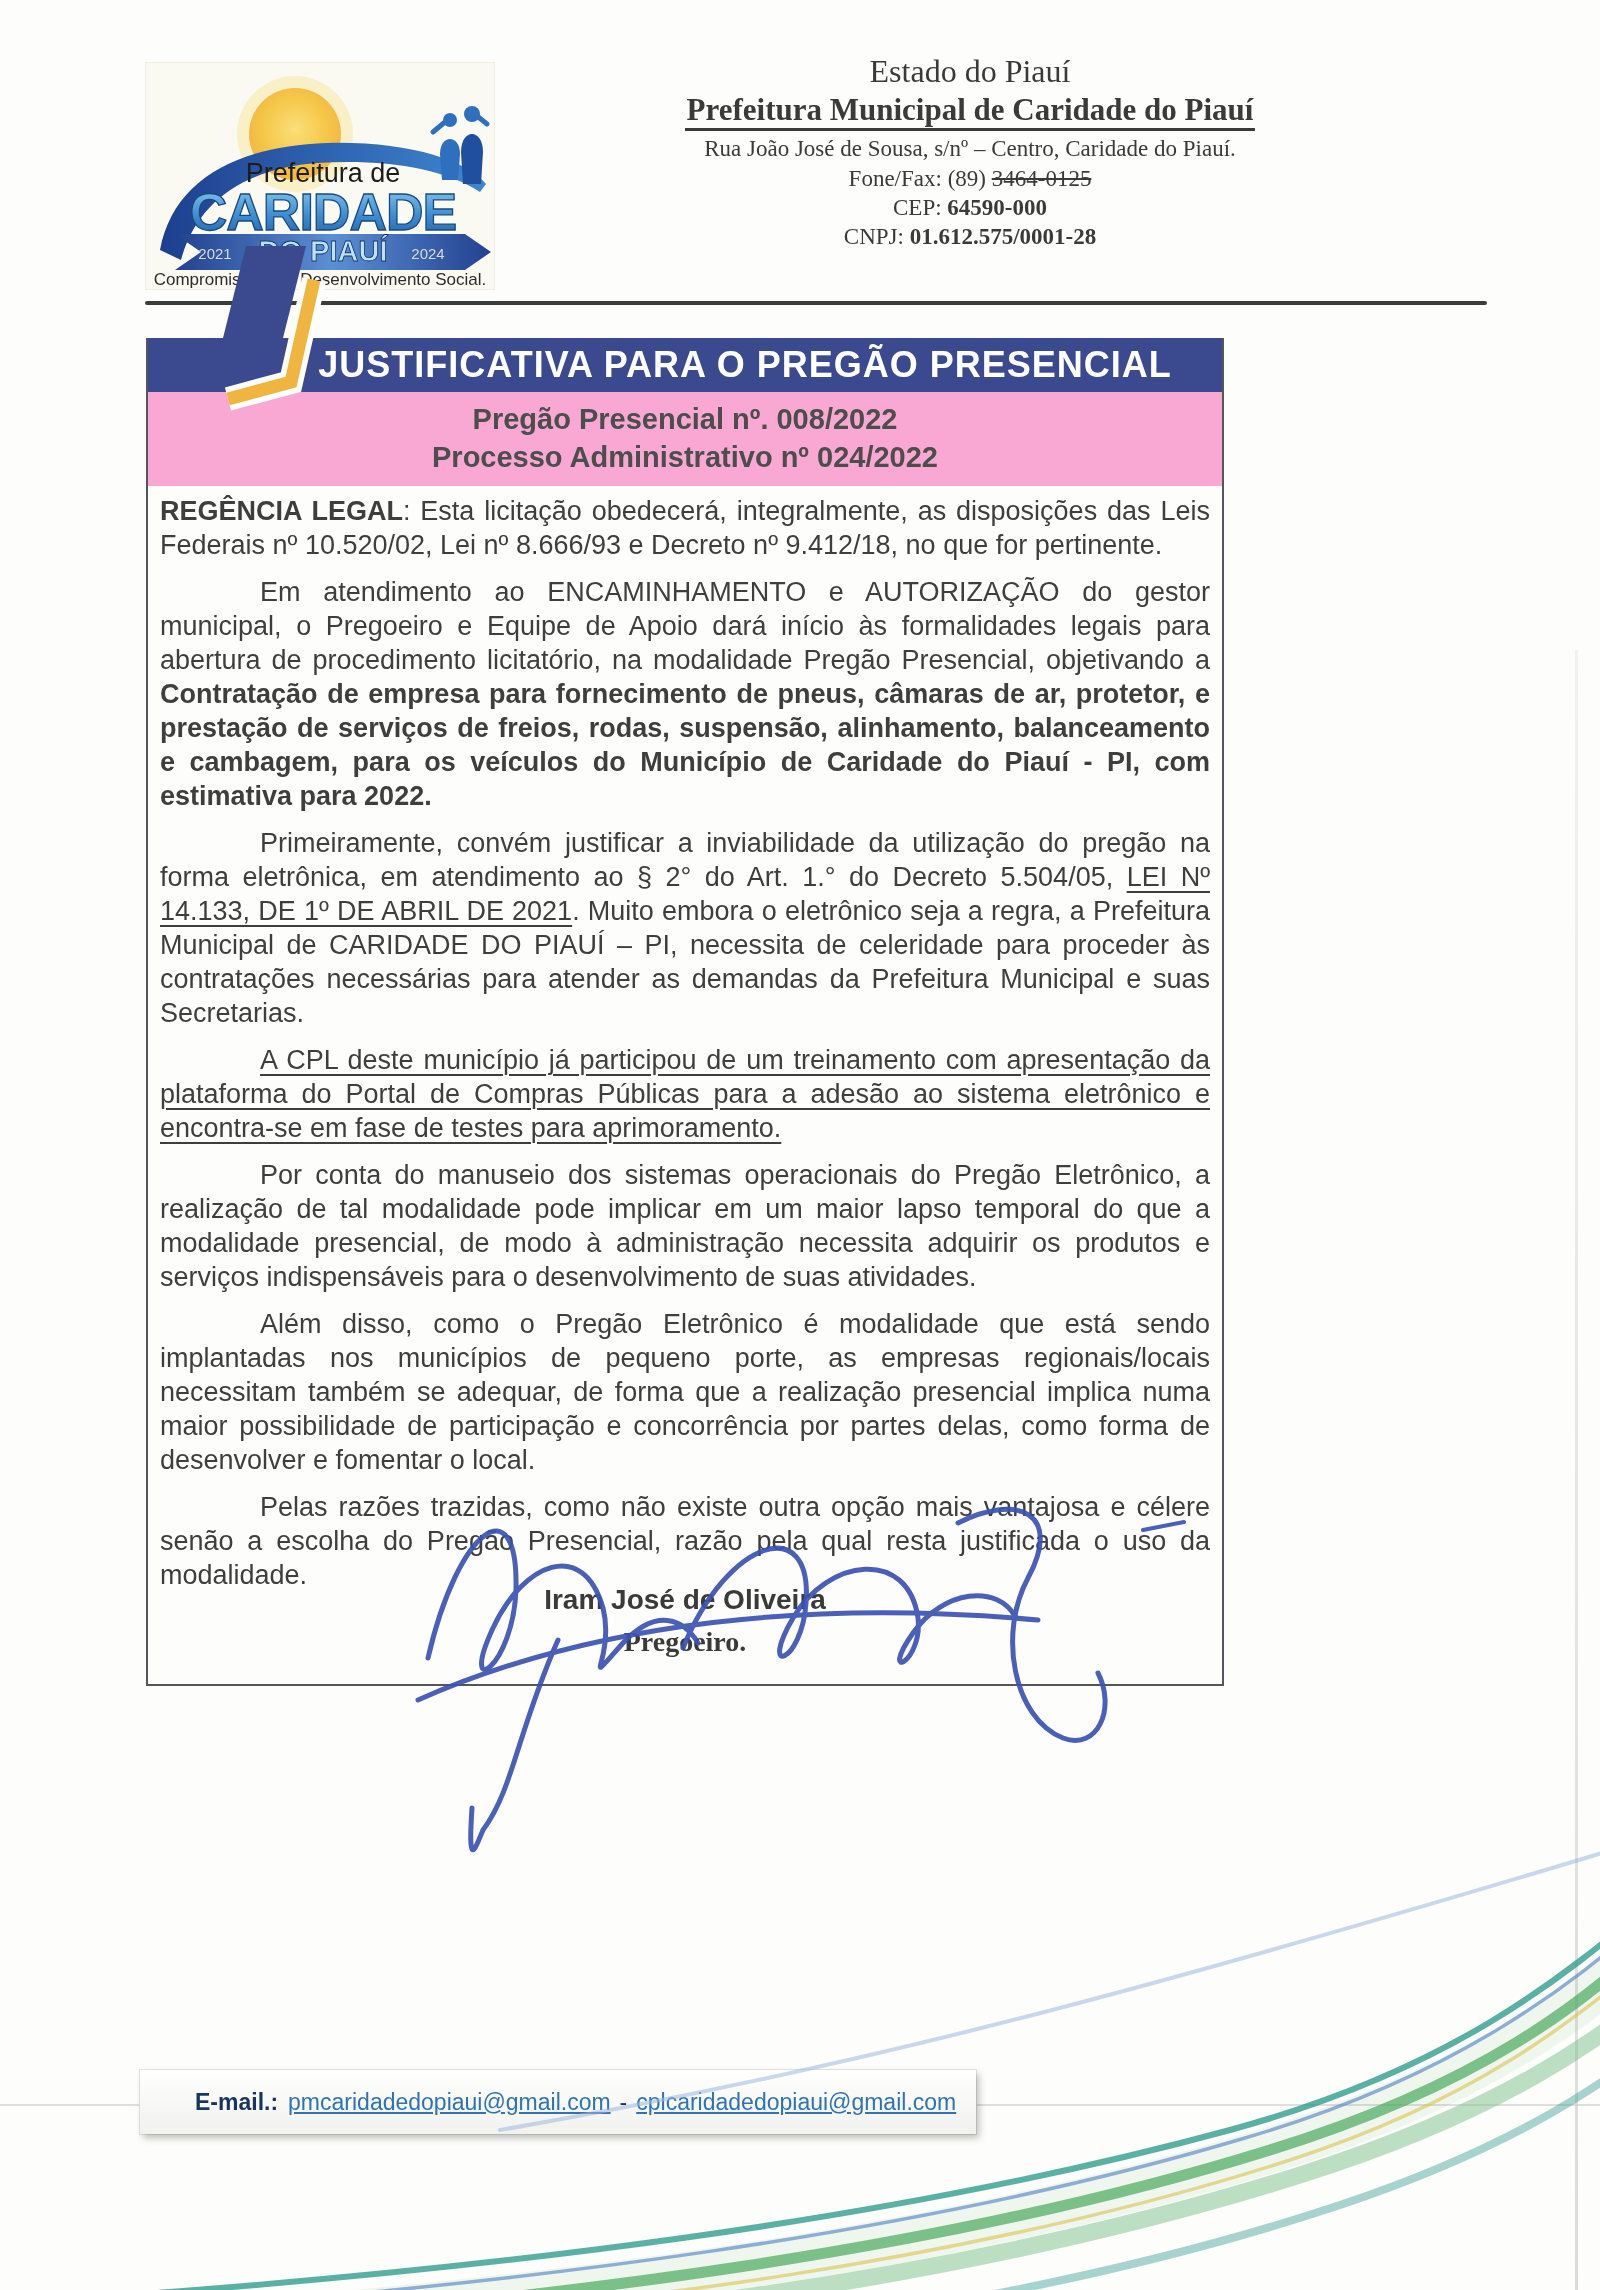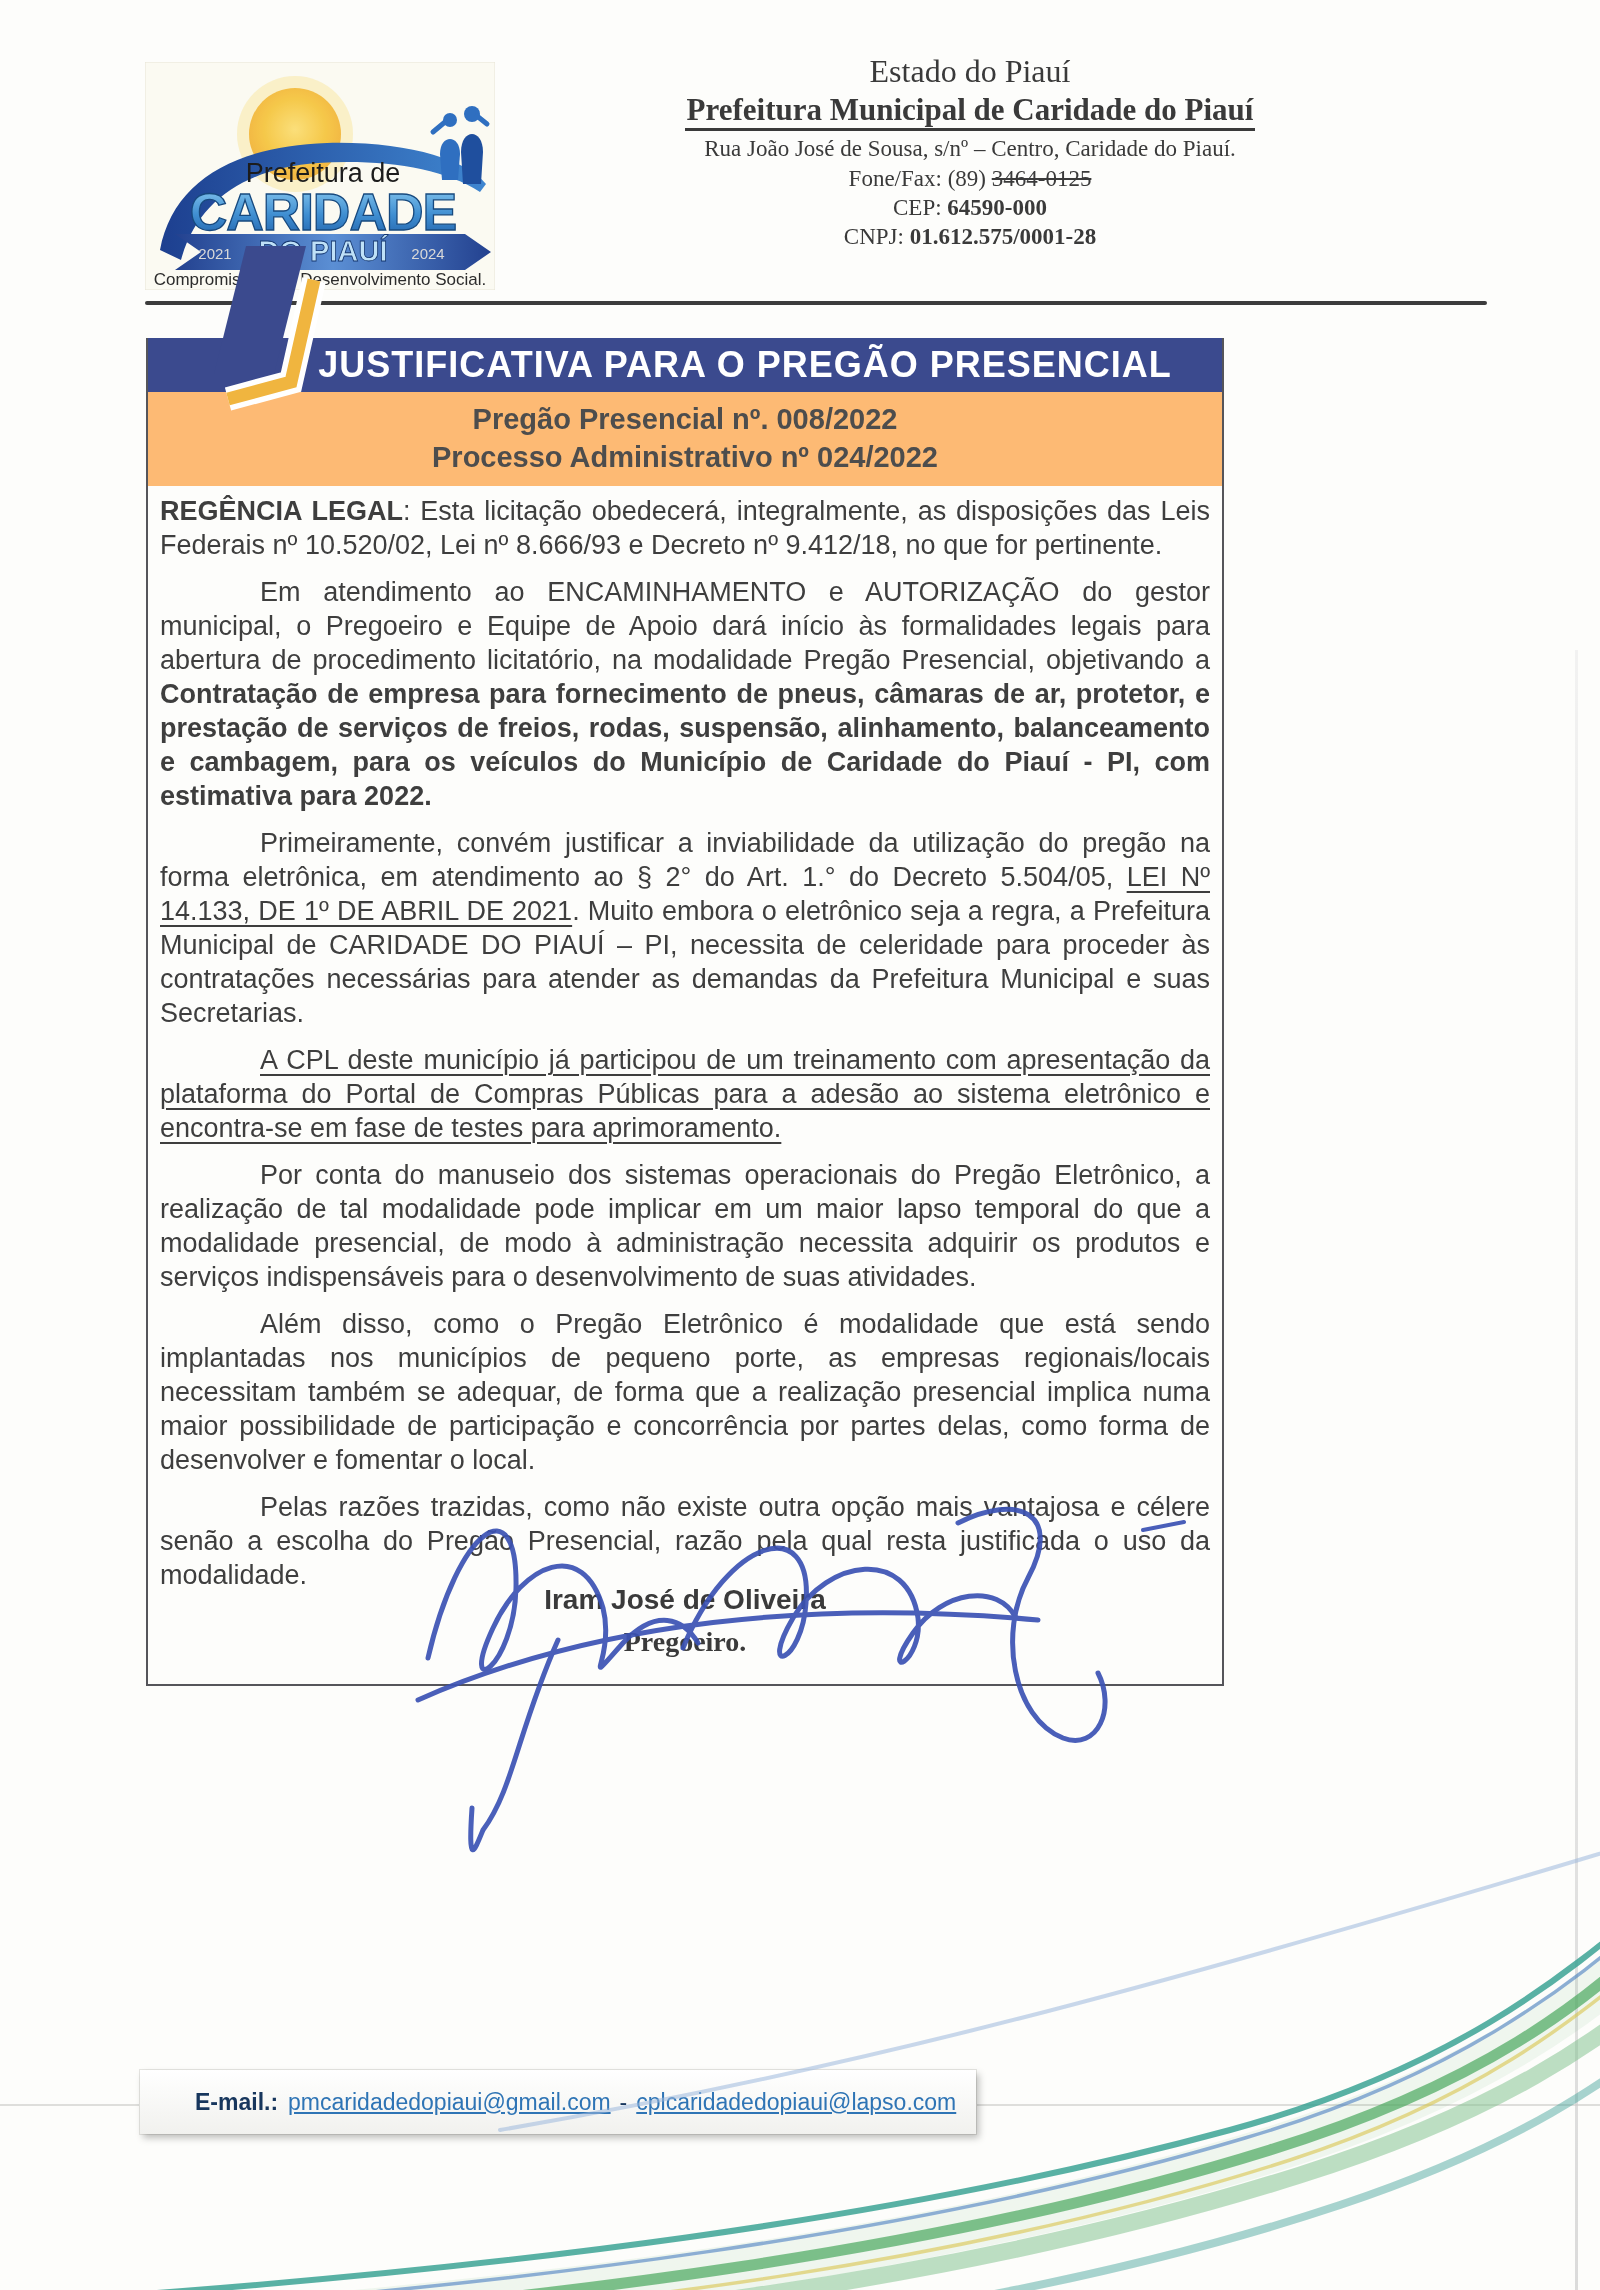--- a/index.html
+++ b/index.html
@@ -18,21 +18,21 @@
   .strike{text-decoration:line-through;}
   .bold{font-weight:bold;}
   .header-rule{position:absolute;left:145px;top:301px;width:1342px;height:4px;background:#3c3c3c;border-radius:2px;}
 
   
   .content-box{position:absolute;left:146px;top:338px;width:1078px;height:1348px;box-sizing:border-box;
                border-left:2px solid #55555a;border-right:2px solid #55555a;border-bottom:2px solid #55555a;}
   .banner{height:54px;background:#3b4a8e;color:#ffffff;font-weight:bold;font-size:36px;
           line-height:54px;text-align:center;letter-spacing:1px;padding-left:120px;}
   .banner-icon{position:absolute;left:34px;top:-94px;width:152px;height:172px;}
-  .subtitle-band{background:#fdba74;padding:8px 0 10px;text-align:center;
+  .subtitle-band{background:#f9a8d4;padding:8px 0 10px;text-align:center;
                  font-weight:bold;font-size:29px;line-height:38px;color:#4d4d4d;}
   .regencia{margin:8px 12px 11px;font-size:27px;line-height:34px;text-align:justify;}
   .para{margin:13px 12px 0;font-size:27px;line-height:34px;text-align:justify;text-indent:100px;}
   .u-seg{text-decoration:underline;text-decoration-thickness:2px;text-underline-offset:5px;}
 
   .date-line{position:absolute;left:0;right:0;top:1152px;text-align:center;font-size:27px;z-index:2;}
   .sig-name{position:absolute;left:0;right:0;top:1246px;text-align:center;font-weight:bold;font-size:28px;color:#3a3a3a;z-index:2;}
   .sig-role{position:absolute;left:0;right:0;top:1288px;text-align:center;font-weight:bold;font-size:28px;color:#3a3a3a;z-index:2;font-family:Liberation Serif, serif;}
   .signature-svg{position:absolute;left:250px;top:1130px;width:800px;height:440px;overflow:visible;z-index:3;}
 
@@ -166,21 +166,21 @@
       </g>
     </svg>
   </div>
 
   <div class="footer-shadow-line"></div>
 
   <div class="email-bar">
     <span class="email-label">E-mail.:</span>
     <a class="email-link">pmcaridadedopiaui@gmail.com</a>
     <span class="email-sep">-</span>
-    <a class="email-link">cplcaridadedopiaui@lapso.com</a>
+    <a class="email-link">cplcaridadedopiaui@gmail.com</a>
   </div>
 
 
   <svg class="swoosh" viewBox="0 0 1600 460">
     <g fill="none" stroke-linecap="round">
       <path d="M 150 500 C 560 470, 950 420, 1270 320 C 1480 255, 1590 170, 1665 100" stroke="#4aa85e" stroke-width="46" opacity="0.08"></path>
       <path d="M 60 470 C 500 440, 900 390, 1230 300 C 1450 240, 1560 150, 1655 70" stroke="#2f9d8e" stroke-width="6" opacity="0.8"></path>
       <path d="M 150 500 C 560 470, 950 420, 1270 320 C 1480 255, 1590 170, 1660 100" stroke="#4aa85e" stroke-width="11" opacity="0.7"></path>
       <path d="M 300 512 C 650 490, 1000 440, 1300 345 C 1500 282, 1600 210, 1672 150" stroke="#7cc08a" stroke-width="17" opacity="0.5"></path>
       <path d="M 380 540 C 720 520, 1070 465, 1340 375 C 1520 315, 1610 250, 1680 195" stroke="#3f9f96" stroke-width="8" opacity="0.45"></path>

